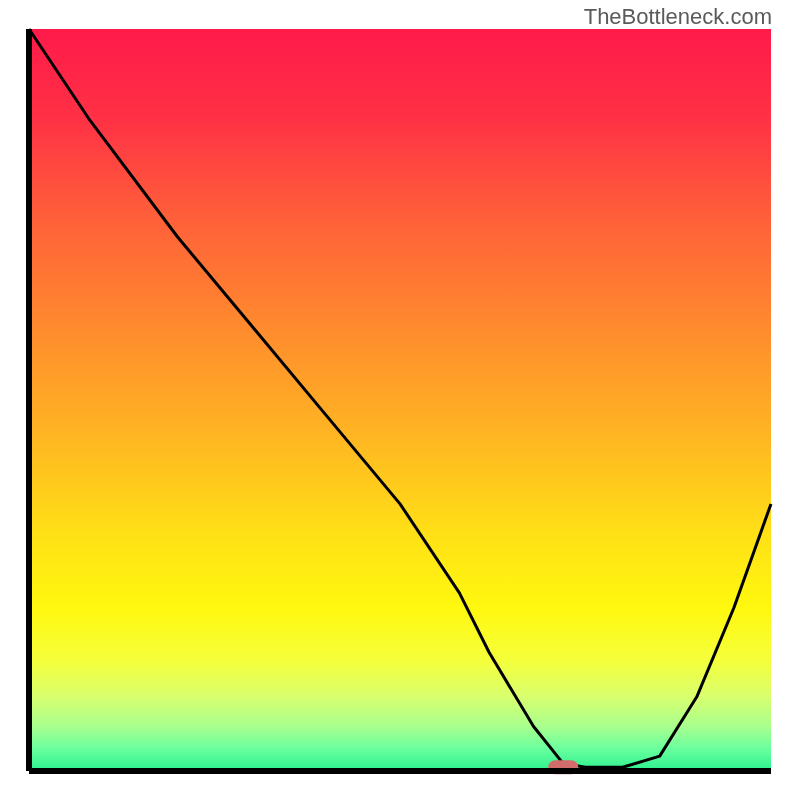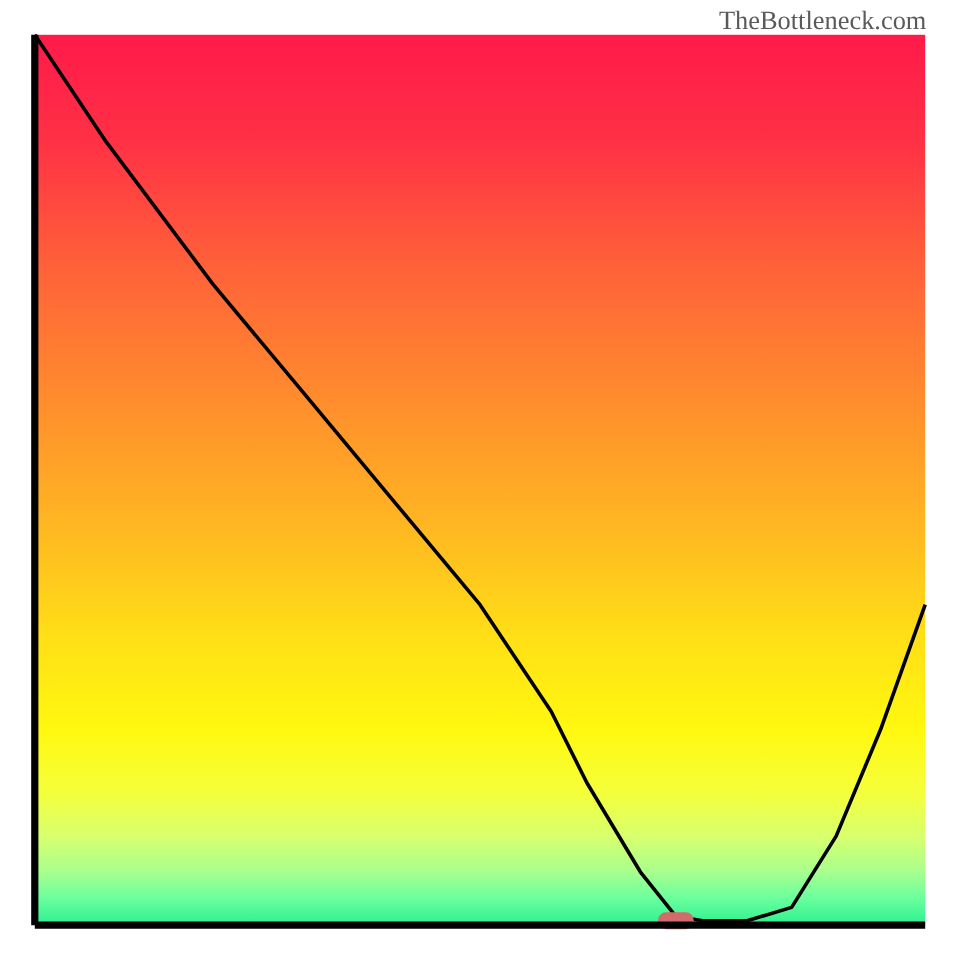--- a/index.html
+++ b/index.html
@@ -12,21 +12,20 @@
     font-family: Arial, sans-serif;
   }
   .watermark {
     position: absolute;
     top: 4px;
     right: 28px;
     color: #5a5a5a;
     font-size: 22px;
     font-weight: 500;
     z-index: 10;
-    font-family: Liberation Serif, serif;
   }
   .chart-container {
     position: absolute;
     left: 25px;
     top: 25px;
     width: 750px;
     height: 750px;
   }
   svg {
     display: block;

